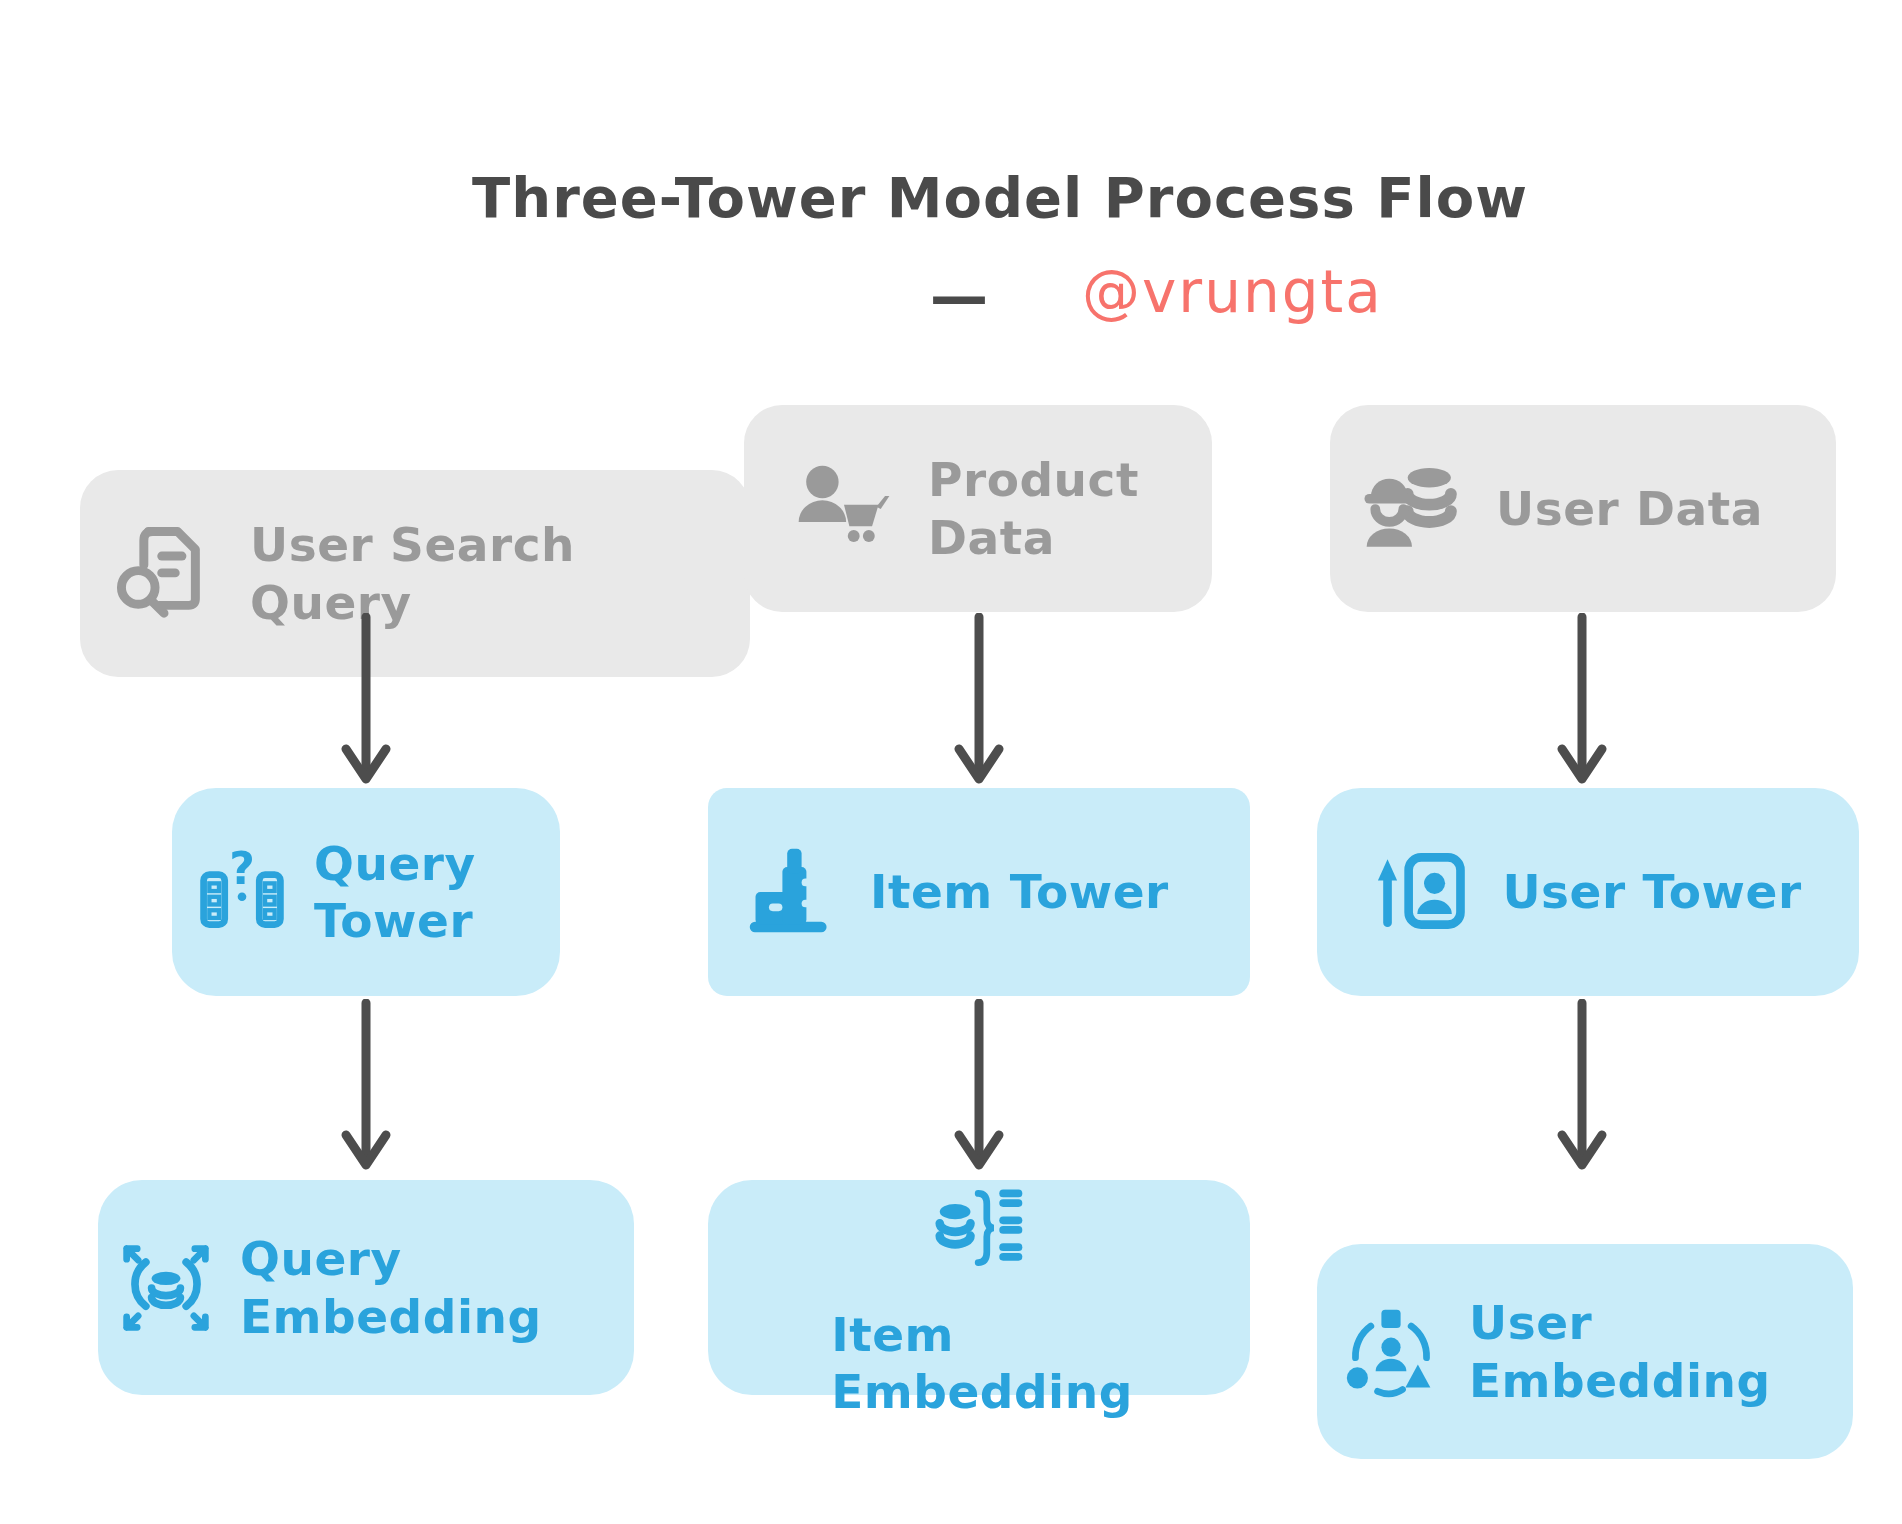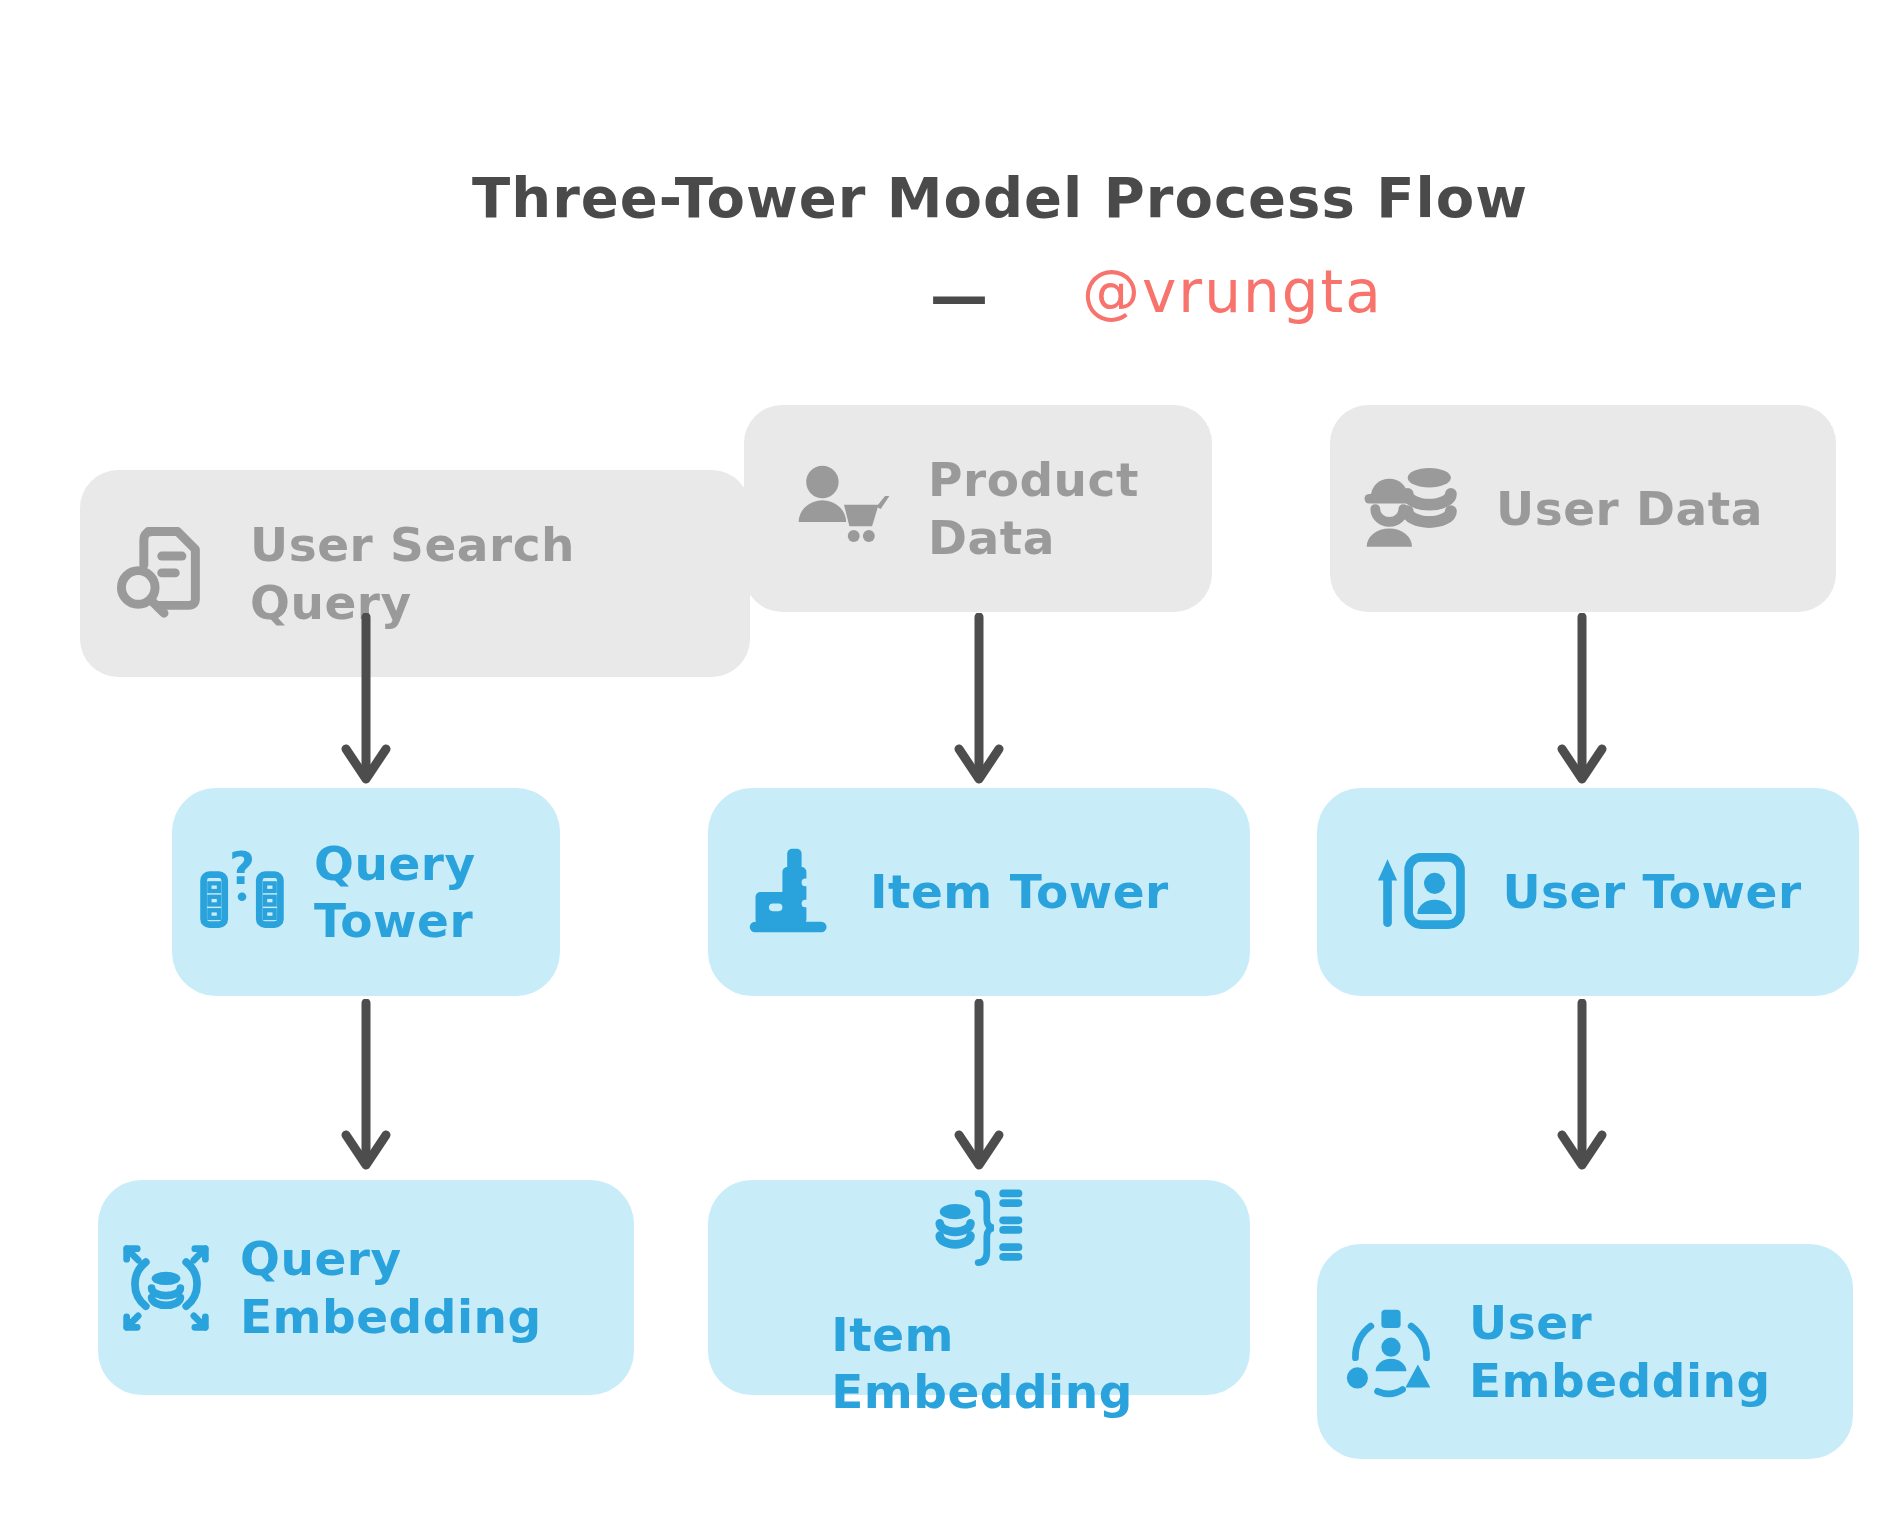--- a/index.html
+++ b/index.html
@@ -122,21 +122,21 @@
         <text x="50" y="42" text-anchor="middle" font-size="46" font-weight="bold" fill="currentColor" font-family="DejaVu Sans, sans-serif">?</text>
         <circle cx="50" cy="55" r="4.5" fill="currentColor"></circle>
       </svg>
     </span>
     <span class="label">
       <span>Query</span>
       <span>Tower</span>
     </span>
   </div>
 
-  <div class="box blue" style="left:708px;top:788px;width:542px;height:208px;padding-left:36px;">
+  <div class="box blue" style="left:708px;top:788px;width:542px;height:208px;padding-left:36px;border-radius:19px;">
     <span class="icon blue-icon">
       <svg width="96" height="96" viewBox="0 0 100 100" fill="currentColor">
         <rect x="6" y="81" width="80" height="11" rx="5.5"></rect>
         <rect x="12" y="50" width="34" height="34" rx="5"></rect>
         <rect x="40" y="24" width="25" height="60" rx="5"></rect>
         <rect x="45" y="5" width="15" height="26" rx="5"></rect>
         <rect x="60" y="36" width="15" height="8" rx="4" fill="#C9ECF9"></rect>
         <rect x="60" y="58" width="15" height="8" rx="4" fill="#C9ECF9"></rect>
         <rect x="26" y="62" width="14" height="8" rx="4" fill="#C9ECF9"></rect>
       </svg>

